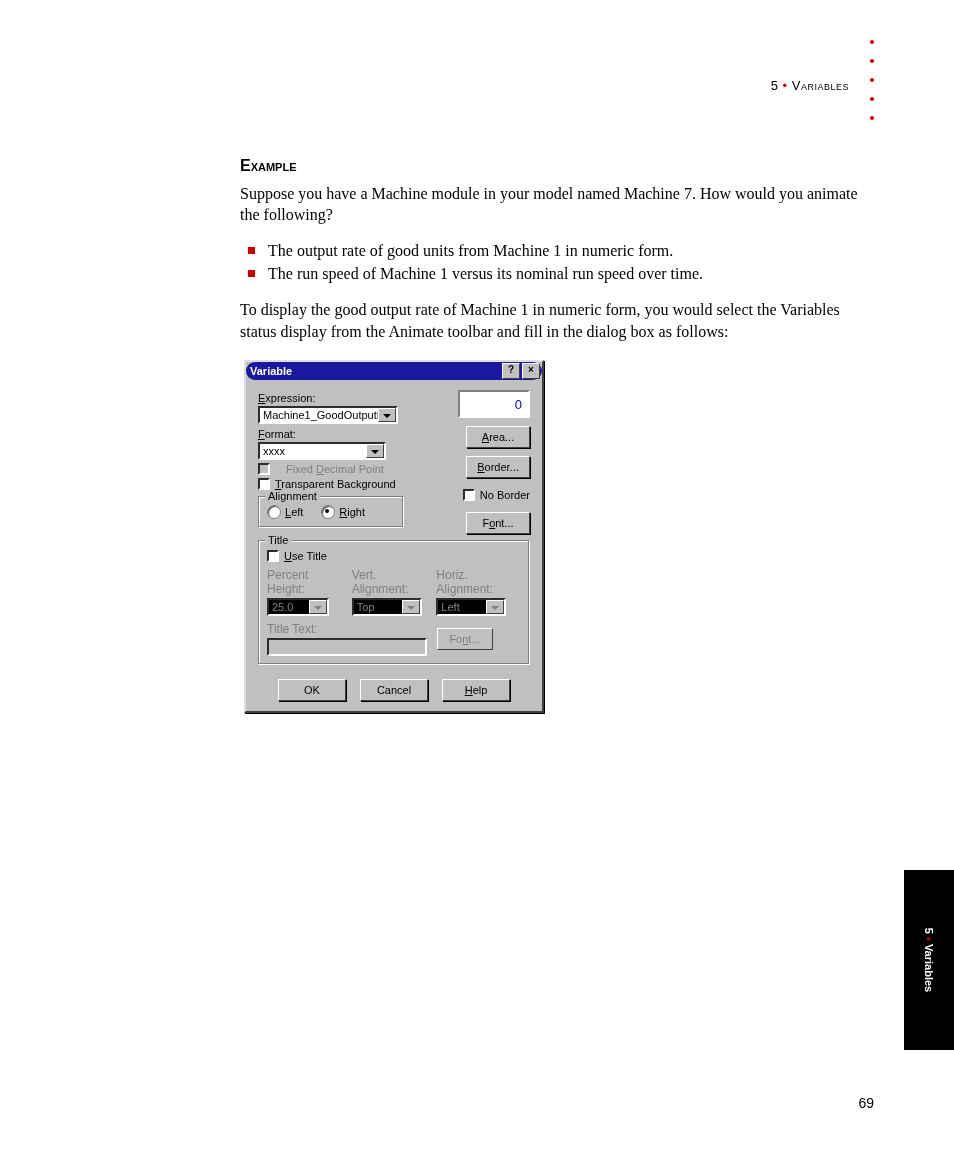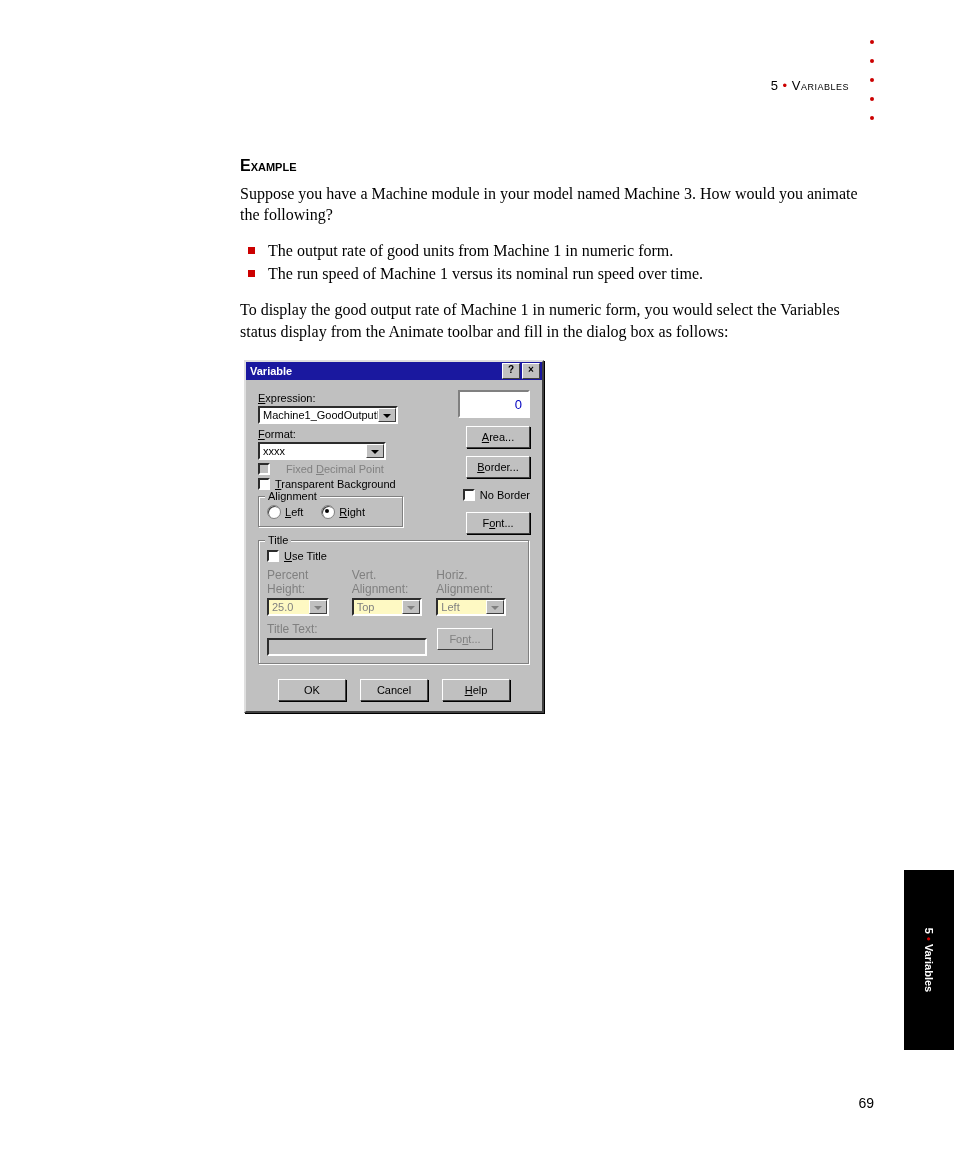--- a/index.html
+++ b/index.html
@@ -78,20 +78,21 @@
     box-shadow: 1px 1px 0 #000;
   }
   .titlebar {
     background: #1a189f;
     color: #fff;
     display: flex;
     align-items: center;
     height: 18px;
     padding: 0 2px;
     font-weight: bold;
+    border-radius: 9px;
   }
   .titlebar .t { flex: 1; padding-left: 2px; }
   .tbtn {
     width: 16px; height: 14px;
     background: #c0c0c0;
     border: 1px solid;
     border-color: #fff #404040 #404040 #fff;
     margin-left: 2px;
     font-family: Arial, sans-serif;
     font-size: 10px;
@@ -108,21 +109,21 @@
   .lbl .ul { text-decoration: underline; }
   .combo {
     display: flex;
     width: 140px;
     height: 18px;
     background: #fff;
     border: 2px inset #fff;
     border-color: #808080 #fff #fff #808080;
     box-sizing: border-box;
   }
-  .combo.disabled { background: #fef9c3; color: #808080; }
+  .combo.disabled { background: #000000; color: #808080; }
   .combo .txt { flex: 1; padding: 1px 3px; overflow: hidden; white-space: nowrap; }
   .combo .arrow {
     width: 16px;
     background: #c0c0c0;
     border: 1px solid;
     border-color: #fff #404040 #404040 #fff;
     position: relative;
   }
   .combo .arrow::after {
     content: "";
@@ -248,21 +249,21 @@
 <div class="vdots">
   <span></span>
     <span></span>
     <span></span>
     <span></span>
     <span></span>
 </div>
 
 <div class="content">
   <div class="example-h">Example</div>
-  <div class="para">Suppose you have a Machine module in your model named Machine 3. How would you animate the following?</div>
+  <div class="para">Suppose you have a Machine module in your model named Machine 7. How would you animate the following?</div>
   <ul class="bullets">
     <li>The output rate of good units from Machine 1 in numeric form.</li>
     <li>The run speed of Machine 1 versus its nominal run speed over time.</li>
   </ul>
   <div class="para">To display the good output rate of Machine 1 in numeric form, you would select the Variables status display from the Animate toolbar and fill in the dialog box as follows:</div>
 </div>
 
 <div class="dialog">
   <div class="titlebar">
     <span class="t">Variable</span>

